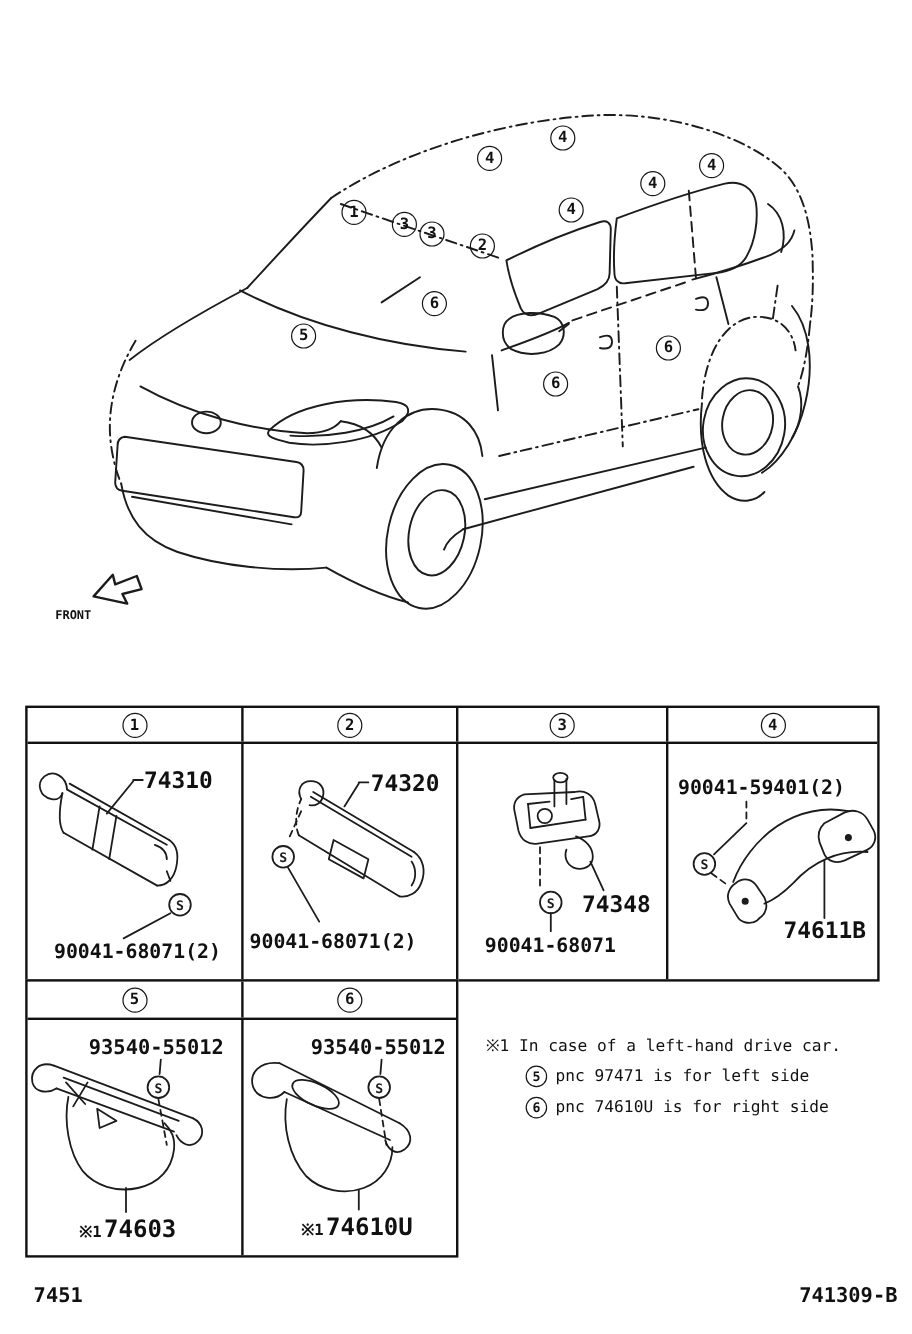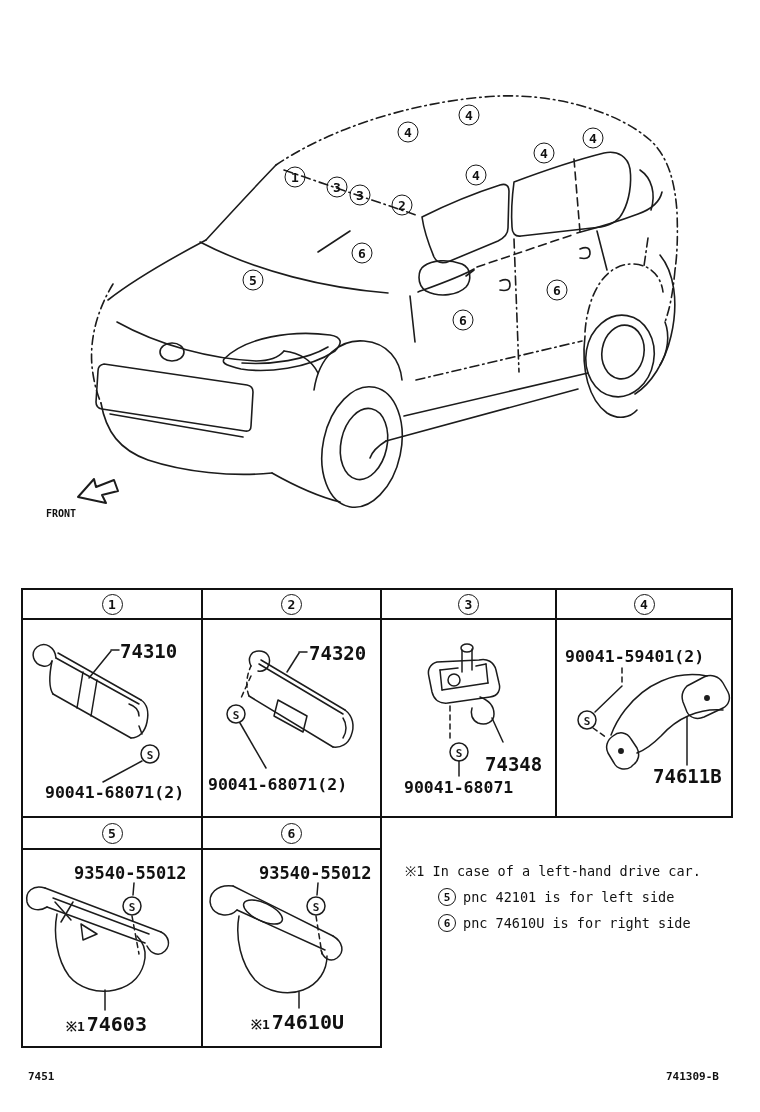--- a/index.html
+++ b/index.html
@@ -39,21 +39,21 @@
   .small-label{position:absolute;font-weight:bold;font-size:17px;white-space:nowrap;}
   .part-label-lg{position:absolute;font-weight:bold;font-size:20px;white-space:nowrap;}
   .prefix{font-size:13px;font-weight:bold;margin-right:2px;}
   
   .note-line{position:absolute;font-size:13.5px;white-space:nowrap;display:flex;align-items:center;}
   .circle17{
     width:18px;height:18px;border:1.5px solid #161616;border-radius:50%;
     display:inline-flex;align-items:center;justify-content:center;
     font-size:11px;font-weight:bold;margin-right:7px;box-sizing:border-box;flex:0 0 auto;
   }
-  .footer-code{position:absolute;font-size:11px;font-weight:bold;}
+  .footer-code{position:absolute;font-size:17px;font-weight:bold;}
 </style>
 </head>
 <body>
 
 <div class="stage">
 
   <svg width="760" height="570" viewBox="0 0 760 570">
     <g stroke="#1c1c1c" stroke-width="1.6" fill="none" stroke-linecap="round" stroke-linejoin="round">
 
       <path stroke-dasharray="9 4 1.5 4" d="M276,165 C340,122 430,99 500,96 C558,94 618,112 650,140 C668,156 675,182 677,212 C678,238 677,256 675,270"></path>
@@ -218,21 +218,21 @@
               <path d="M104,44 L106,63"></path>
             <circle cx="72" cy="60" r="6"></circle>
             <path d="M98,77 C106,80 112,86 112,94 C112,102 104,106 96,103 C90,100 88,94 90,88"></path>
             <path stroke-dasharray="5 4" d="M68,86 L68,122"></path>
             <path d="M110,98 L121,122"></path>
             <path d="M77,141 L77,156"></path>
             <circle cx="77" cy="132" r="9"></circle>
             <text x="77" y="136.5" stroke="none" fill="#1c1c1c" font-size="11" font-weight="bold" text-anchor="middle" font-family="DejaVu Sans Mono, monospace">S</text>
           </g>
         </svg>
-        <div class="part-label" style="left:103px;top:133px;">74348</div>
+        <div class="part-label" style="left:103px;top:123px;">74348</div>
         <div class="fast-label" style="left:22px;top:158px;">90041-68071</div>
       </div>
 
       <div class="cell" style="width:176px;height:196px;">
         <svg width="176" height="196" viewBox="0 0 176 196">
           <g stroke="#1c1c1c" stroke-width="1.5" fill="none" stroke-linecap="round" stroke-linejoin="round">
             <path stroke-dasharray="5 4" d="M65,48 L65,66"></path>
             <path d="M65,66 L38,92"></path>
             <path stroke-dasharray="5 4" d="M36,108 L50,118"></path>
             <path d="M130,66 C126,70 124,76 126,82 L130,92 C133,98 140,100 147,97 L166,88 C172,85 174,78 171,72 L166,63 C162,56 154,54 147,57 Z"></path>
@@ -306,21 +306,21 @@
         <div class="part-label-lg" style="left:48px;top:160px;"><span class="prefix">※1</span><span>74610U</span></div>
       </div>
     </div>
   </div>
 
   <div class="note-line" style="left:405px;top:862px;justify-content:flex-end;">
       <span>※1 In case of a left-hand drive car.</span>
     </div>
   <div class="note-line" style="left:438px;top:888px;">
       <span class="circle17">5</span>
-      <span>pnc 42101 is for left side</span>
+      <span>pnc 97471 is for left side</span>
     </div>
   <div class="note-line" style="left:438px;top:914px;">
       <span class="circle17">6</span>
       <span>pnc 74610U is for right side</span>
     </div>
 
   <div class="footer-code" style="left:28px;top:1070px;">7451</div>
   <div class="footer-code" style="left:666px;top:1070px;">741309-B</div>
 
 </div>

